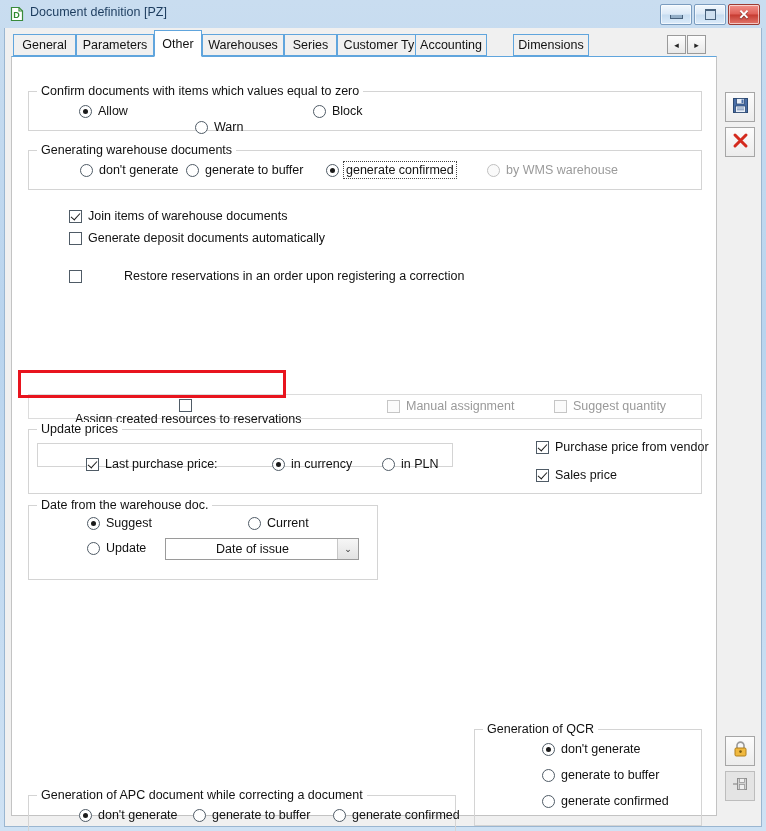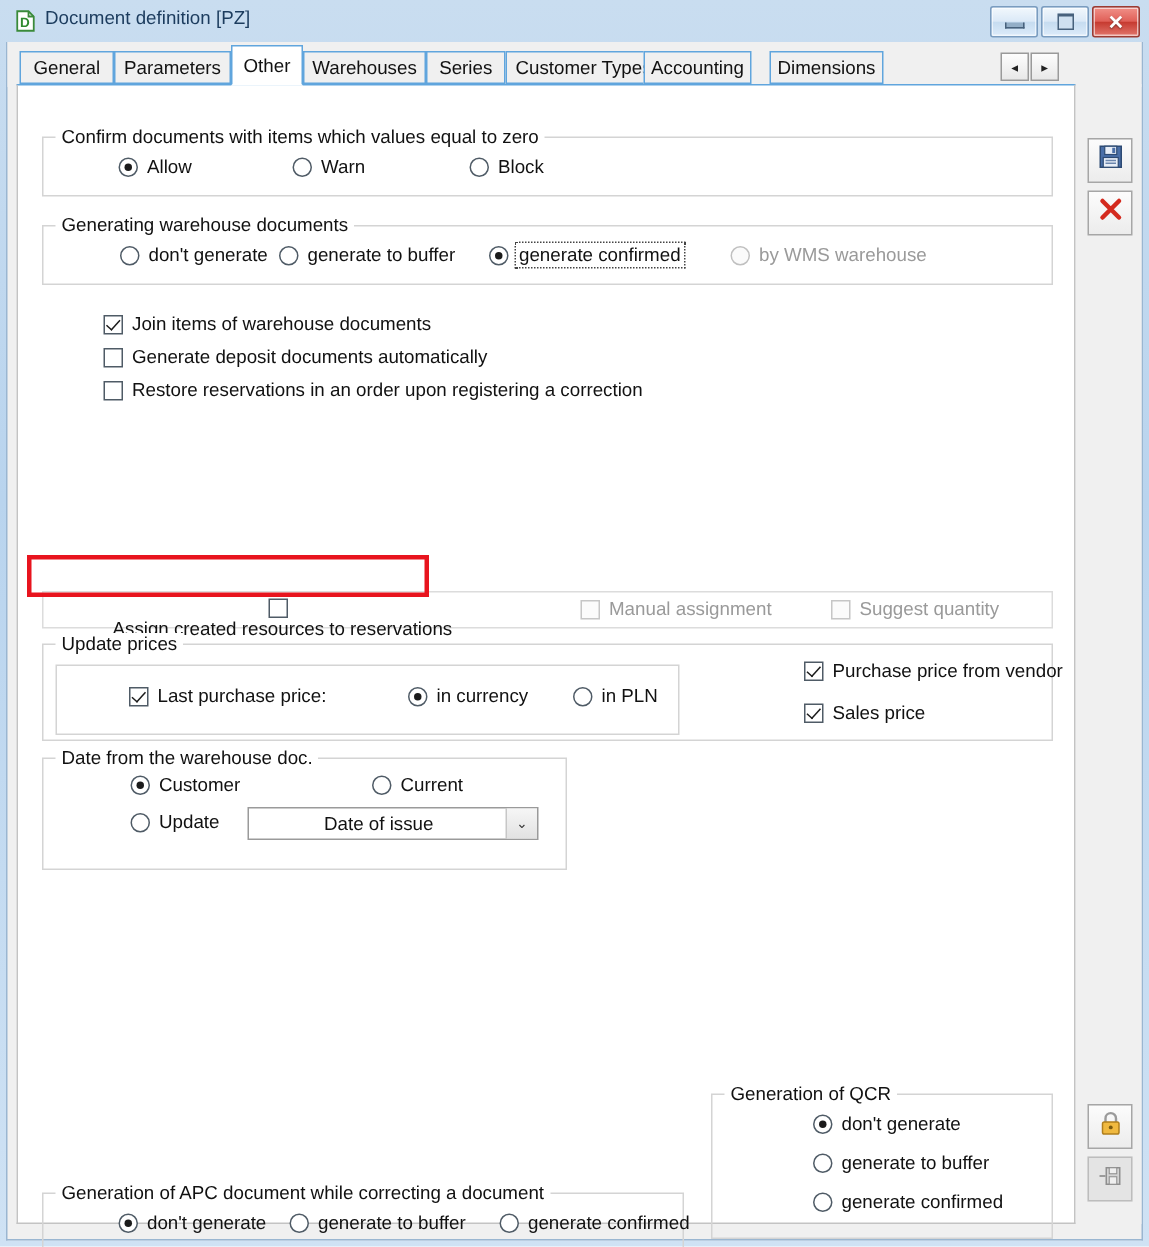--- a/index.html
+++ b/index.html
@@ -330,21 +330,21 @@
       </div>
       <div class="tab" style="left:197px; width:82px;">
         <span>Warehouses</span>
       </div>
       <div class="tab" style="left:279px; width:53px;">
         <span>Series</span>
       </div>
       <div class="tab" style="left:332px; width:104px;">
         <span>Customer Types</span>
       </div>
-      <div class="tab" style="left:424px; width:72px;">
+      <div class="tab" style="left:410px; width:72px;">
         <span>Accounting</span>
       </div>
       <div class="tab" style="left:508px; width:76px;">
         <span>Dimensions</span>
       </div>
       <div class="tab-nav" style="left:662px;">
         <span>◂</span>
       </div>
       <div class="tab-nav" style="left:682px;">
         <span>▸</span>
@@ -352,21 +352,21 @@
     </div>
 
     <div class="page">
 
       <div class="group" style="left:16px; top:34px; width:674px; height:40px;">
         <span class="legend">Confirm documents with items which values equal to zero</span>
         <div class="ctl" style="left:10px; top:12px;">
           <span class="radio checked"></span>
           <span>Allow</span>
         </div>
-        <div class="ctl" style="left:126px; top:12px;align-items:center;">
+        <div class="ctl" style="left:126px; top:28px;align-items:center;">
           <span class="radio"></span>
           <span>Warn</span>
         </div>
         <div class="ctl" style="left:244px; top:12px;">
           <span class="radio"></span>
           <span>Block</span>
         </div>
       </div>
 
       <div class="group" style="left:16px; top:93px; width:674px; height:40px;">
@@ -390,21 +390,21 @@
       </div>
 
       <div class="ctl" style="left:17px; top:152px;">
         <span class="check checked"></span>
         <span>Join items of warehouse documents</span>
       </div>
       <div class="ctl" style="left:17px; top:174px;">
         <span class="check"></span>
         <span>Generate deposit documents automatically</span>
       </div>
-      <div class="ctl" style="left:17px; top:196px;">
+      <div class="ctl" style="left:17px; top:212px;gap:36px;">
         <span class="check"></span>
         <span>Restore reservations in an order upon registering a correction</span>
       </div>
 
       <div class="group" style="left:16px; top:337px; width:674px; height:25px; border-color:#dcdcdc;">
         <div class="ctl" style="left:6px; top:4px;flex-direction:column;">
           <span class="check"></span>
           <span>Assign created resources to reservations</span>
         </div>
         <div class="ctl disabled" style="left:318px; top:4px;">
@@ -412,21 +412,21 @@
           <span>Manual assignment</span>
         </div>
         <div class="ctl disabled" style="left:485px; top:4px;">
           <span class="check"></span>
           <span>Suggest quantity</span>
         </div>
       </div>
 
       <div class="group" style="left:16px; top:372px; width:674px; height:65px;">
         <span class="legend">Update prices</span>
-        <div class="group" style="left:8px; top:13px; width:416px; height:47px;">
+        <div class="group" style="left:8px; top:13px; width:416px; height:24px;">
           <div class="ctl" style="left:8px; top:13px;">
             <span class="check checked"></span>
             <span>Last purchase price:</span>
           </div>
           <div class="ctl" style="left:194px; top:13px;">
             <span class="radio checked"></span>
             <span>in currency</span>
           </div>
           <div class="ctl" style="left:304px; top:13px;">
             <span class="radio"></span>
@@ -440,21 +440,21 @@
         <div class="ctl" style="left:467px; top:38px;">
           <span class="check checked"></span>
           <span>Sales price</span>
         </div>
       </div>
 
       <div class="group" style="left:16px; top:448px; width:350px; height:75px;">
         <span class="legend">Date from the warehouse doc.</span>
         <div class="ctl" style="left:18px; top:10px;">
           <span class="radio checked"></span>
-          <span>Customer</span>
+          <span>Suggest</span>
         </div>
         <div class="ctl" style="left:179px; top:10px;">
           <span class="radio"></span>
           <span>Current</span>
         </div>
         <div class="ctl" style="left:18px; top:35px;">
           <span class="radio"></span>
           <span>Update</span>
         </div>
         <div class="combo" style="left:136px; top:32px; width:194px;">

